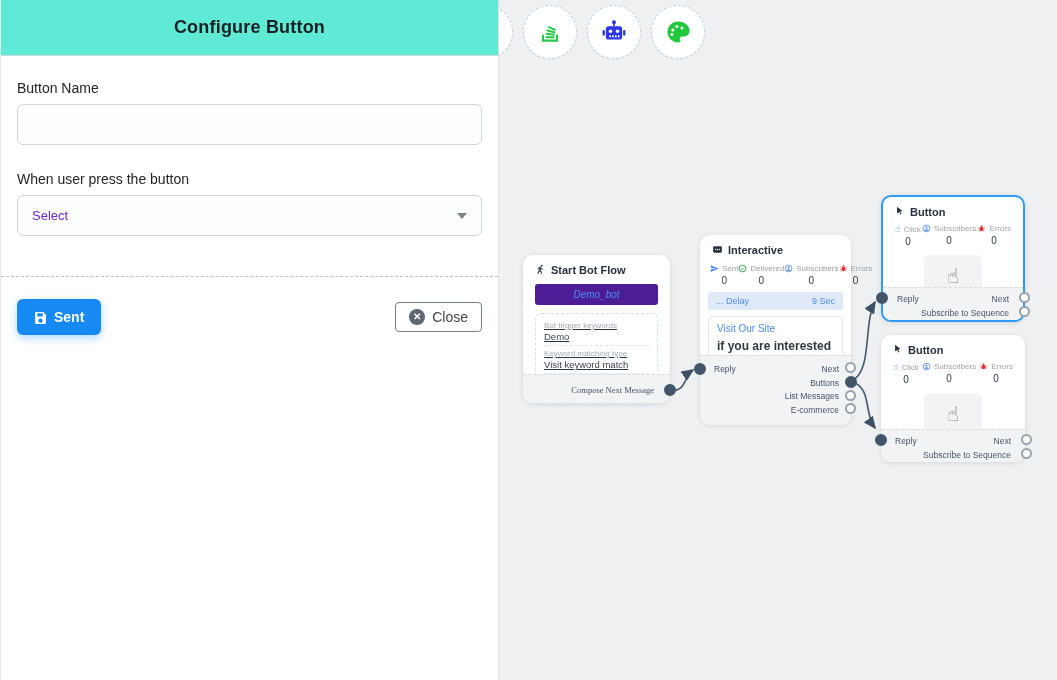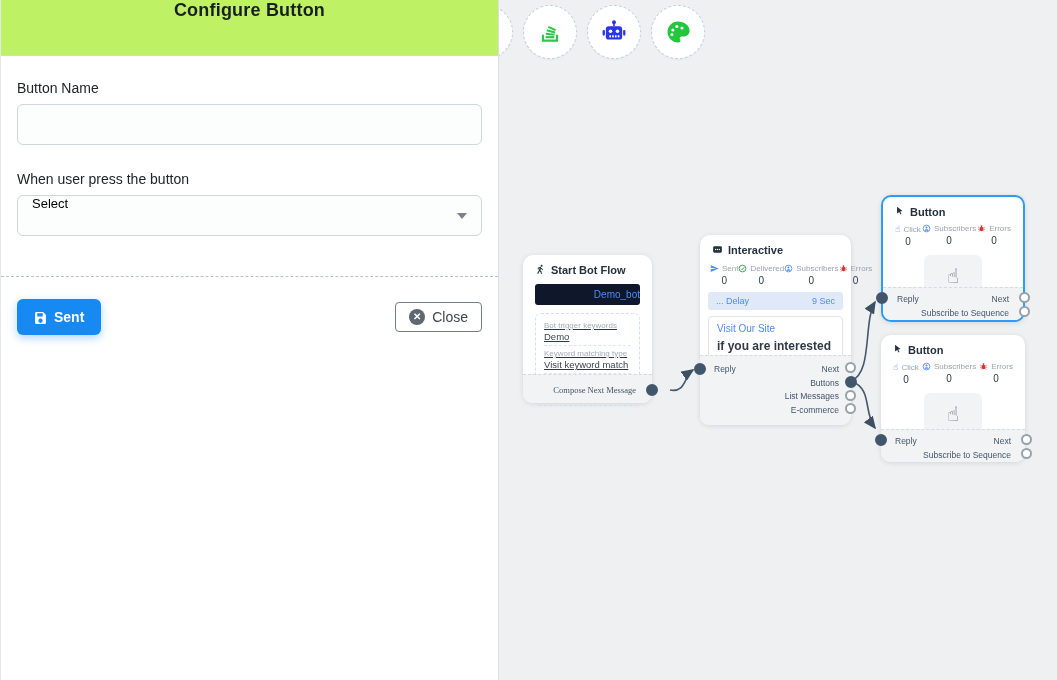--- a/index.html
+++ b/index.html
@@ -3,31 +3,31 @@
 <meta charset="utf-8">
 <style>
   * { margin:0; padding:0; box-sizing:border-box; }
   html,body { width:1057px; height:680px; overflow:hidden; background:#fff;
     font-family:"Liberation Sans","DejaVu Sans",sans-serif; }
   .app { position:relative; width:1057px; height:680px; }
 
   
   .panel { position:absolute; left:0; top:0; width:499px; height:680px;
     background:#fff; border-right:1px solid #dcdfe3; border-left:1px solid #e6e9ec; }
-  .panel-header { height:56px; background:#bef264; border-bottom:1px solid #d2d7db;
-    display:flex; align-items:flex-start; justify-content:center; }
+  .panel-header { height:56px; background:#5eead4; border-bottom:1px solid #d2d7db;
+    display:flex; align-items:center; justify-content:center; }
   .panel-title { font-size:18px; font-weight:700; color:#1a1f24; letter-spacing:.2px; }
   .panel-body { padding:24px 16px 0 16px; }
   .field-label { font-size:14px; color:#212529; margin-bottom:8px; }
   .text-input { width:100%; height:41px; border:1px solid #cfd6dc; border-radius:6px;
     background:#fcfdfd; outline:none; font-size:14px; padding:0 10px; color:#212529; }
   .select-wrap { margin-top:26px; }
   .select-box { position:relative; width:100%; height:41px; border:1px solid #cfd6dc;
-    border-radius:6px; background:#fcfdfd; display:flex; align-items:flex-start;
-    padding:0 14px; font-size:13px; color:#000000; cursor:pointer; }
+    border-radius:6px; background:#fcfdfd; display:flex; align-items:center;
+    padding:0 14px; font-size:13px; color:#6d28d9; cursor:pointer; }
   .caret { position:absolute; right:14px; top:17px; width:0; height:0;
     border-left:5px solid transparent; border-right:5px solid transparent;
     border-top:6px solid #7a8288; }
   .dashed-sep { border-top:1px dashed #b9c0c7; margin:40px -16px 0 -16px; }
   .panel-actions { display:flex; justify-content:space-between; align-items:center;
     margin-top:22px; }
   .btn-save { display:flex; align-items:center; gap:7px; background:#1789f2; color:#fff;
     border:none; border-radius:6px; padding:10px 17px; font-size:14px; font-weight:600;
     cursor:pointer; box-shadow:0 3px 8px rgba(23,137,242,.35); }
   .btn-close { display:flex; align-items:center; gap:7px; background:#fff; color:#3f464d;
@@ -53,22 +53,22 @@
   .stats { display:flex; justify-content:space-between; padding:4px 10px 0 10px; }
   .stat { display:flex; flex-direction:column; align-items:center; gap:2px; }
   .stat-top { display:flex; align-items:center; gap:3px; font-size:8px; color:#9aa3ad; }
   .stat-val { font-size:10px; color:#2b3947; }
   .port { position:absolute; width:11px; height:11px; border-radius:50%; background:#fff;
     border:2px solid #98a2ac; cursor:crosshair; }
   .port.filled { width:12px; height:12px; background:#42566b; border-color:#42566b; }
   .port-label { position:absolute; font-size:8.5px; color:#44546a; white-space:nowrap; }
 
   
-  .pill { margin:4px 12px 0 12px; background:#0f172a; border-radius:3px; text-align:right;
-    padding:5px 0; font-size:10px; color:#4c8bf5; }
+  .pill { margin:4px 12px 0 12px; background:#4c1d95; border-radius:3px; text-align:center;
+    padding:5px 0; font-size:10px; color:#4c8bf5;font-style:italic; }
   .fields-box { margin:8px 12px; border:1px dashed #cfe0f2; border-radius:6px; padding:4px 8px;text-decoration:underline; }
   .fgroup { padding:3px 0; border-bottom:1px dashed #dde7f2; }
   .fgroup:last-child { border-bottom:none; }
   .flabel { font-size:8px; color:#a2acb8; }
   .fvalue { font-size:9.5px; color:#39434e; margin-top:1px; }
 
   
   .delay-bar { margin:6px 8px 0 8px; background:#dfe9f7; border-radius:3px; display:flex;
     justify-content:space-between; padding:4px 8px; font-size:9px; color:#4c8bf5; }
   .msg-card { margin:6px 8px 0 8px; border:1px solid #e2e6ea; border-radius:4px;
@@ -150,21 +150,21 @@
     <div class="tool-circle" style="left:152px;">
       <svg class="icon" width="28" height="28" viewBox="0 0 24 24">
         <path fill="#22c73c" d="M12 3a9 9 0 1 0 .6 17.98c1.7-.12 1.9-1.3 1.2-2.3-.8-1.1-.3-2.9 1.5-2.9h1.9A4.8 4.8 0 0 0 22 11c0-4.5-4.6-8-10-8z"></path>
         <circle fill="#fff" cx="7.6" cy="10.2" r="1.3"></circle>
         <circle fill="#fff" cx="11" cy="7.2" r="1.3"></circle>
         <circle fill="#fff" cx="15.4" cy="8.6" r="1.3"></circle>
         <circle fill="#fff" cx="6.8" cy="14.2" r="1.3"></circle>
       </svg>
     </div>
 
-    <div class="node" style="left:24px; top:255px; width:129px; height:148px;">
+    <div class="node" style="left:24px; top:255px; width:147px; height:148px;">
       <div class="node-header">
         <svg class="icon" width="11" height="11" viewBox="0 0 24 24" fill="#25313e">
           <circle cx="14.5" cy="4" r="2.2"></circle>
           <path d="M6.8 22l3.2-6.2 2.4 2 .5 4.2h2.1l-.7-5.8-2.4-2.2 1-3.4c1 1.4 2.6 2.3 4.6 2.3V10.8c-1.5 0-2.8-.8-3.5-2l-1-1.6c-.5-.8-1.5-1.2-2.4-.9L6 8.1v4h2V9.6l1.9-.7-1.6 5.3L4.9 20z"></path>
         </svg>
         <span>Start Bot Flow</span>
       </div>
       <div class="pill">Demo_bot</div>
       <div class="fields-box">
         <div class="fgroup">

